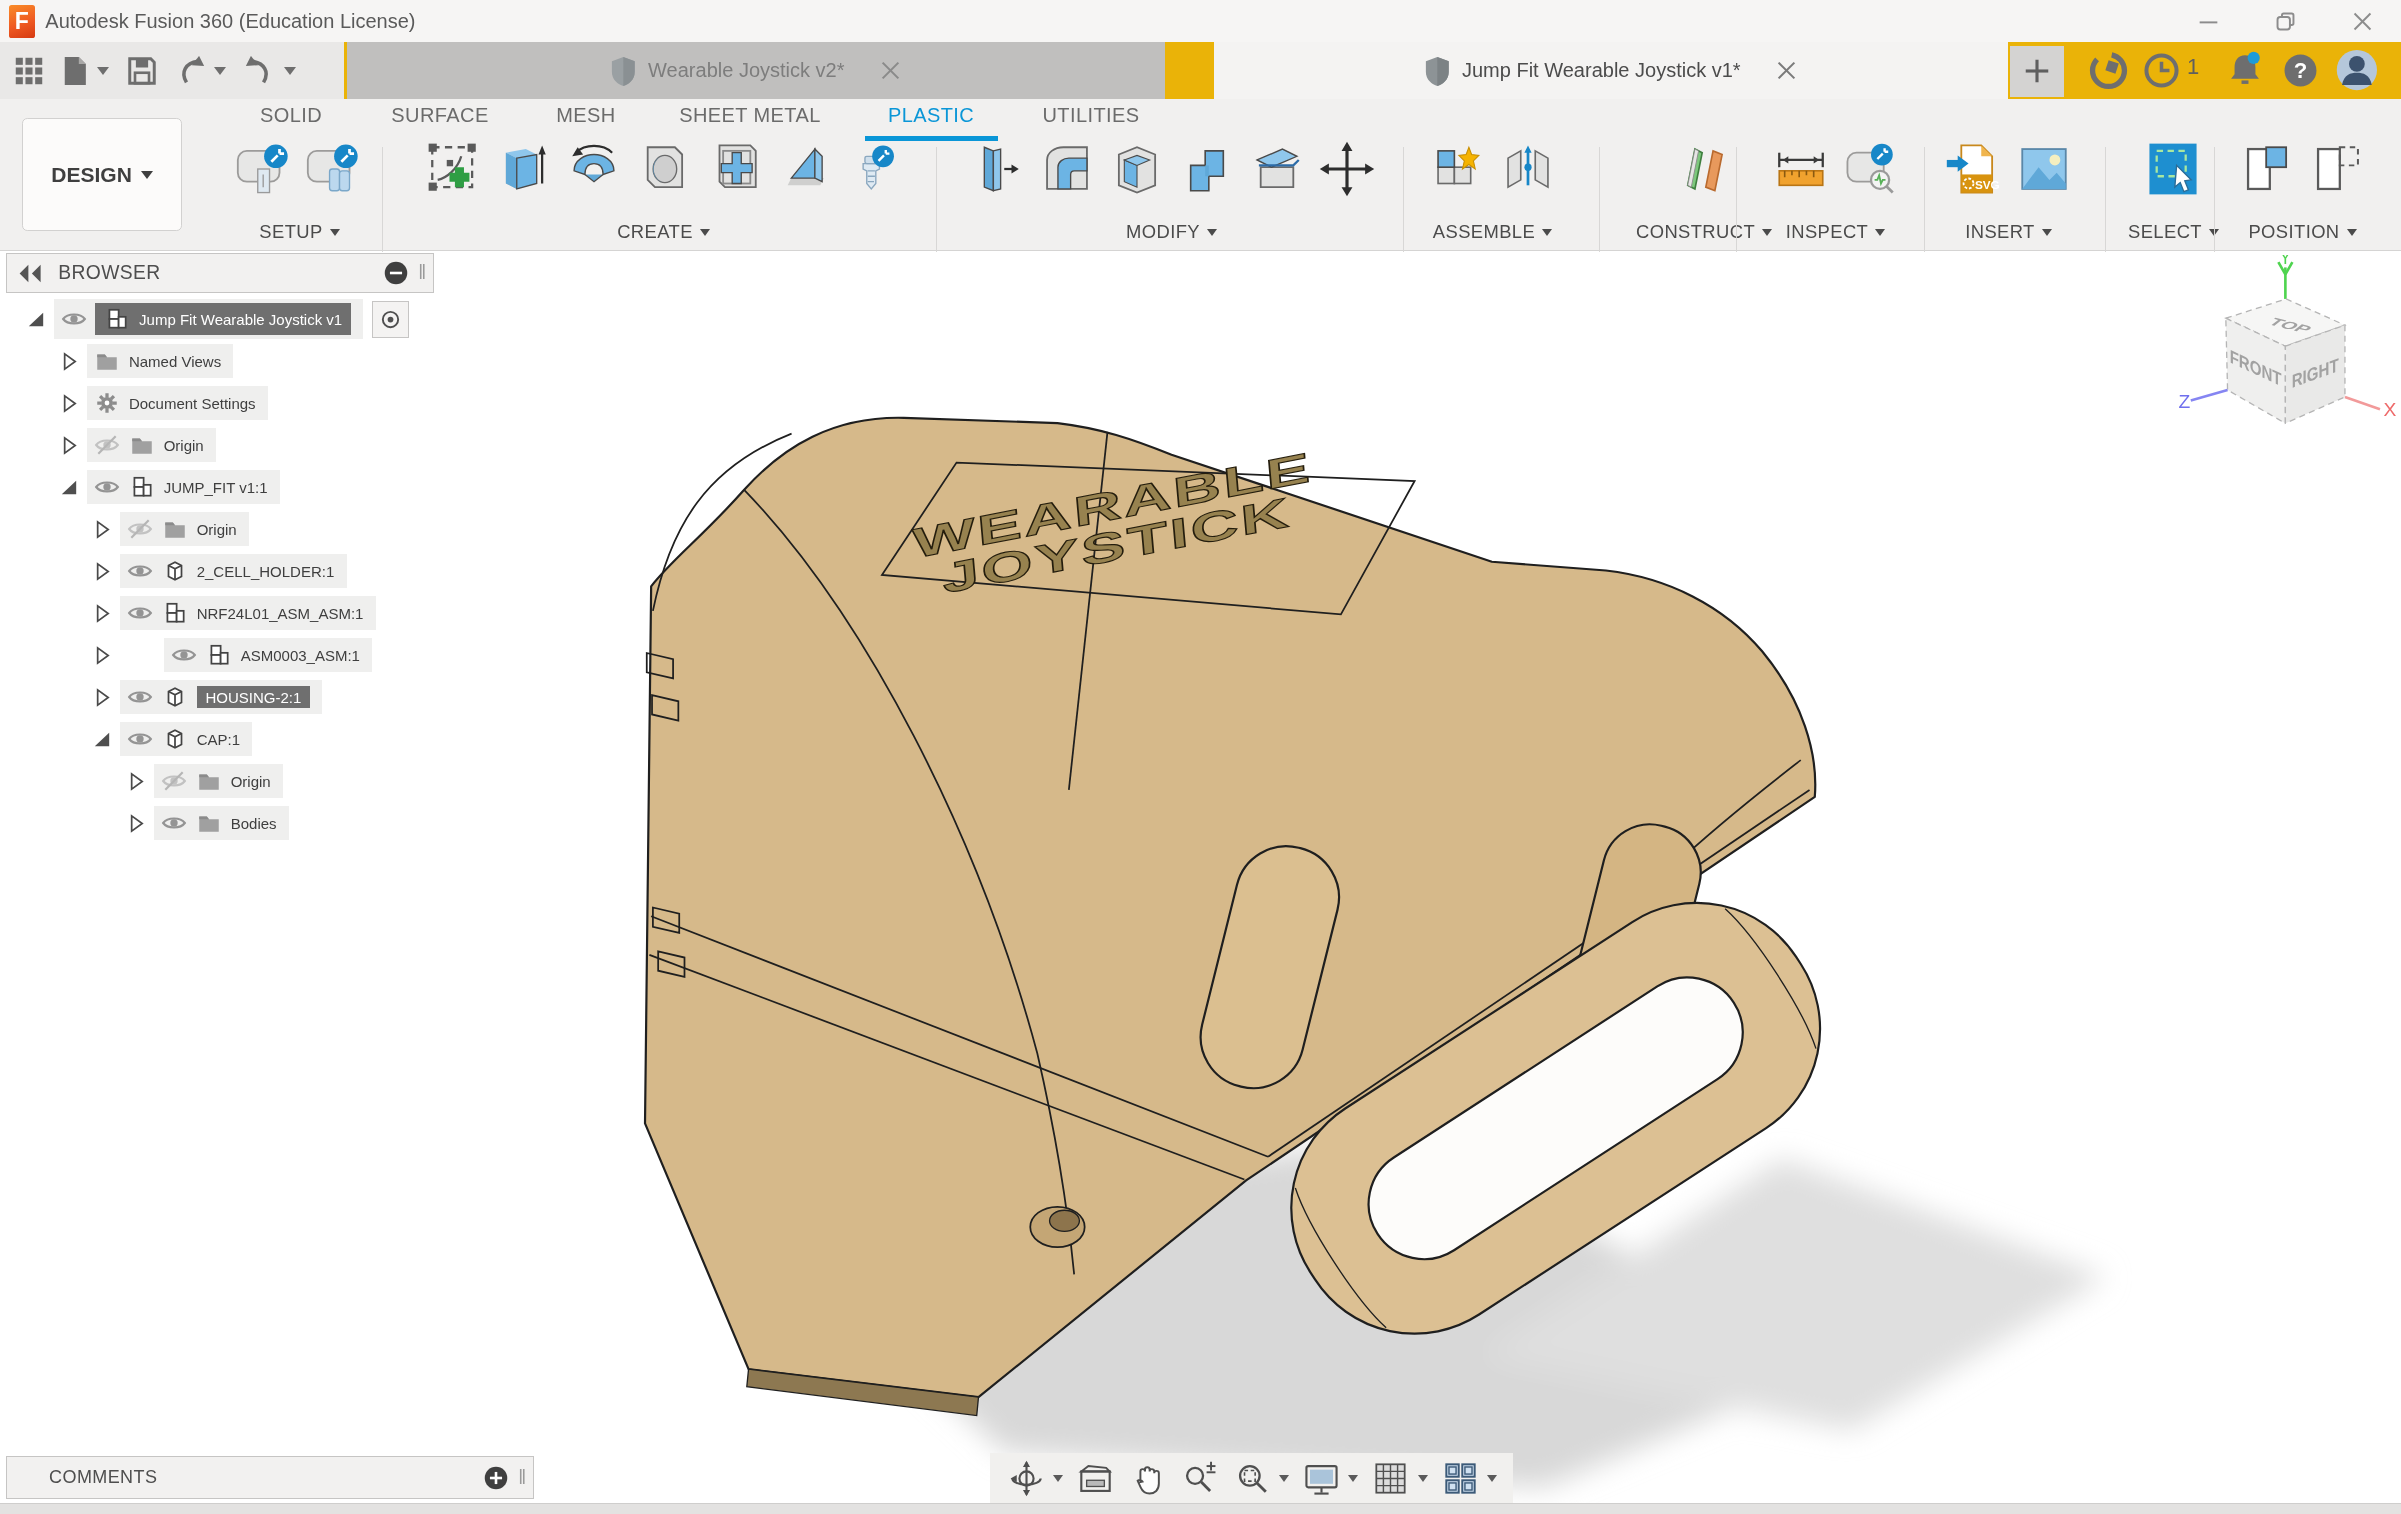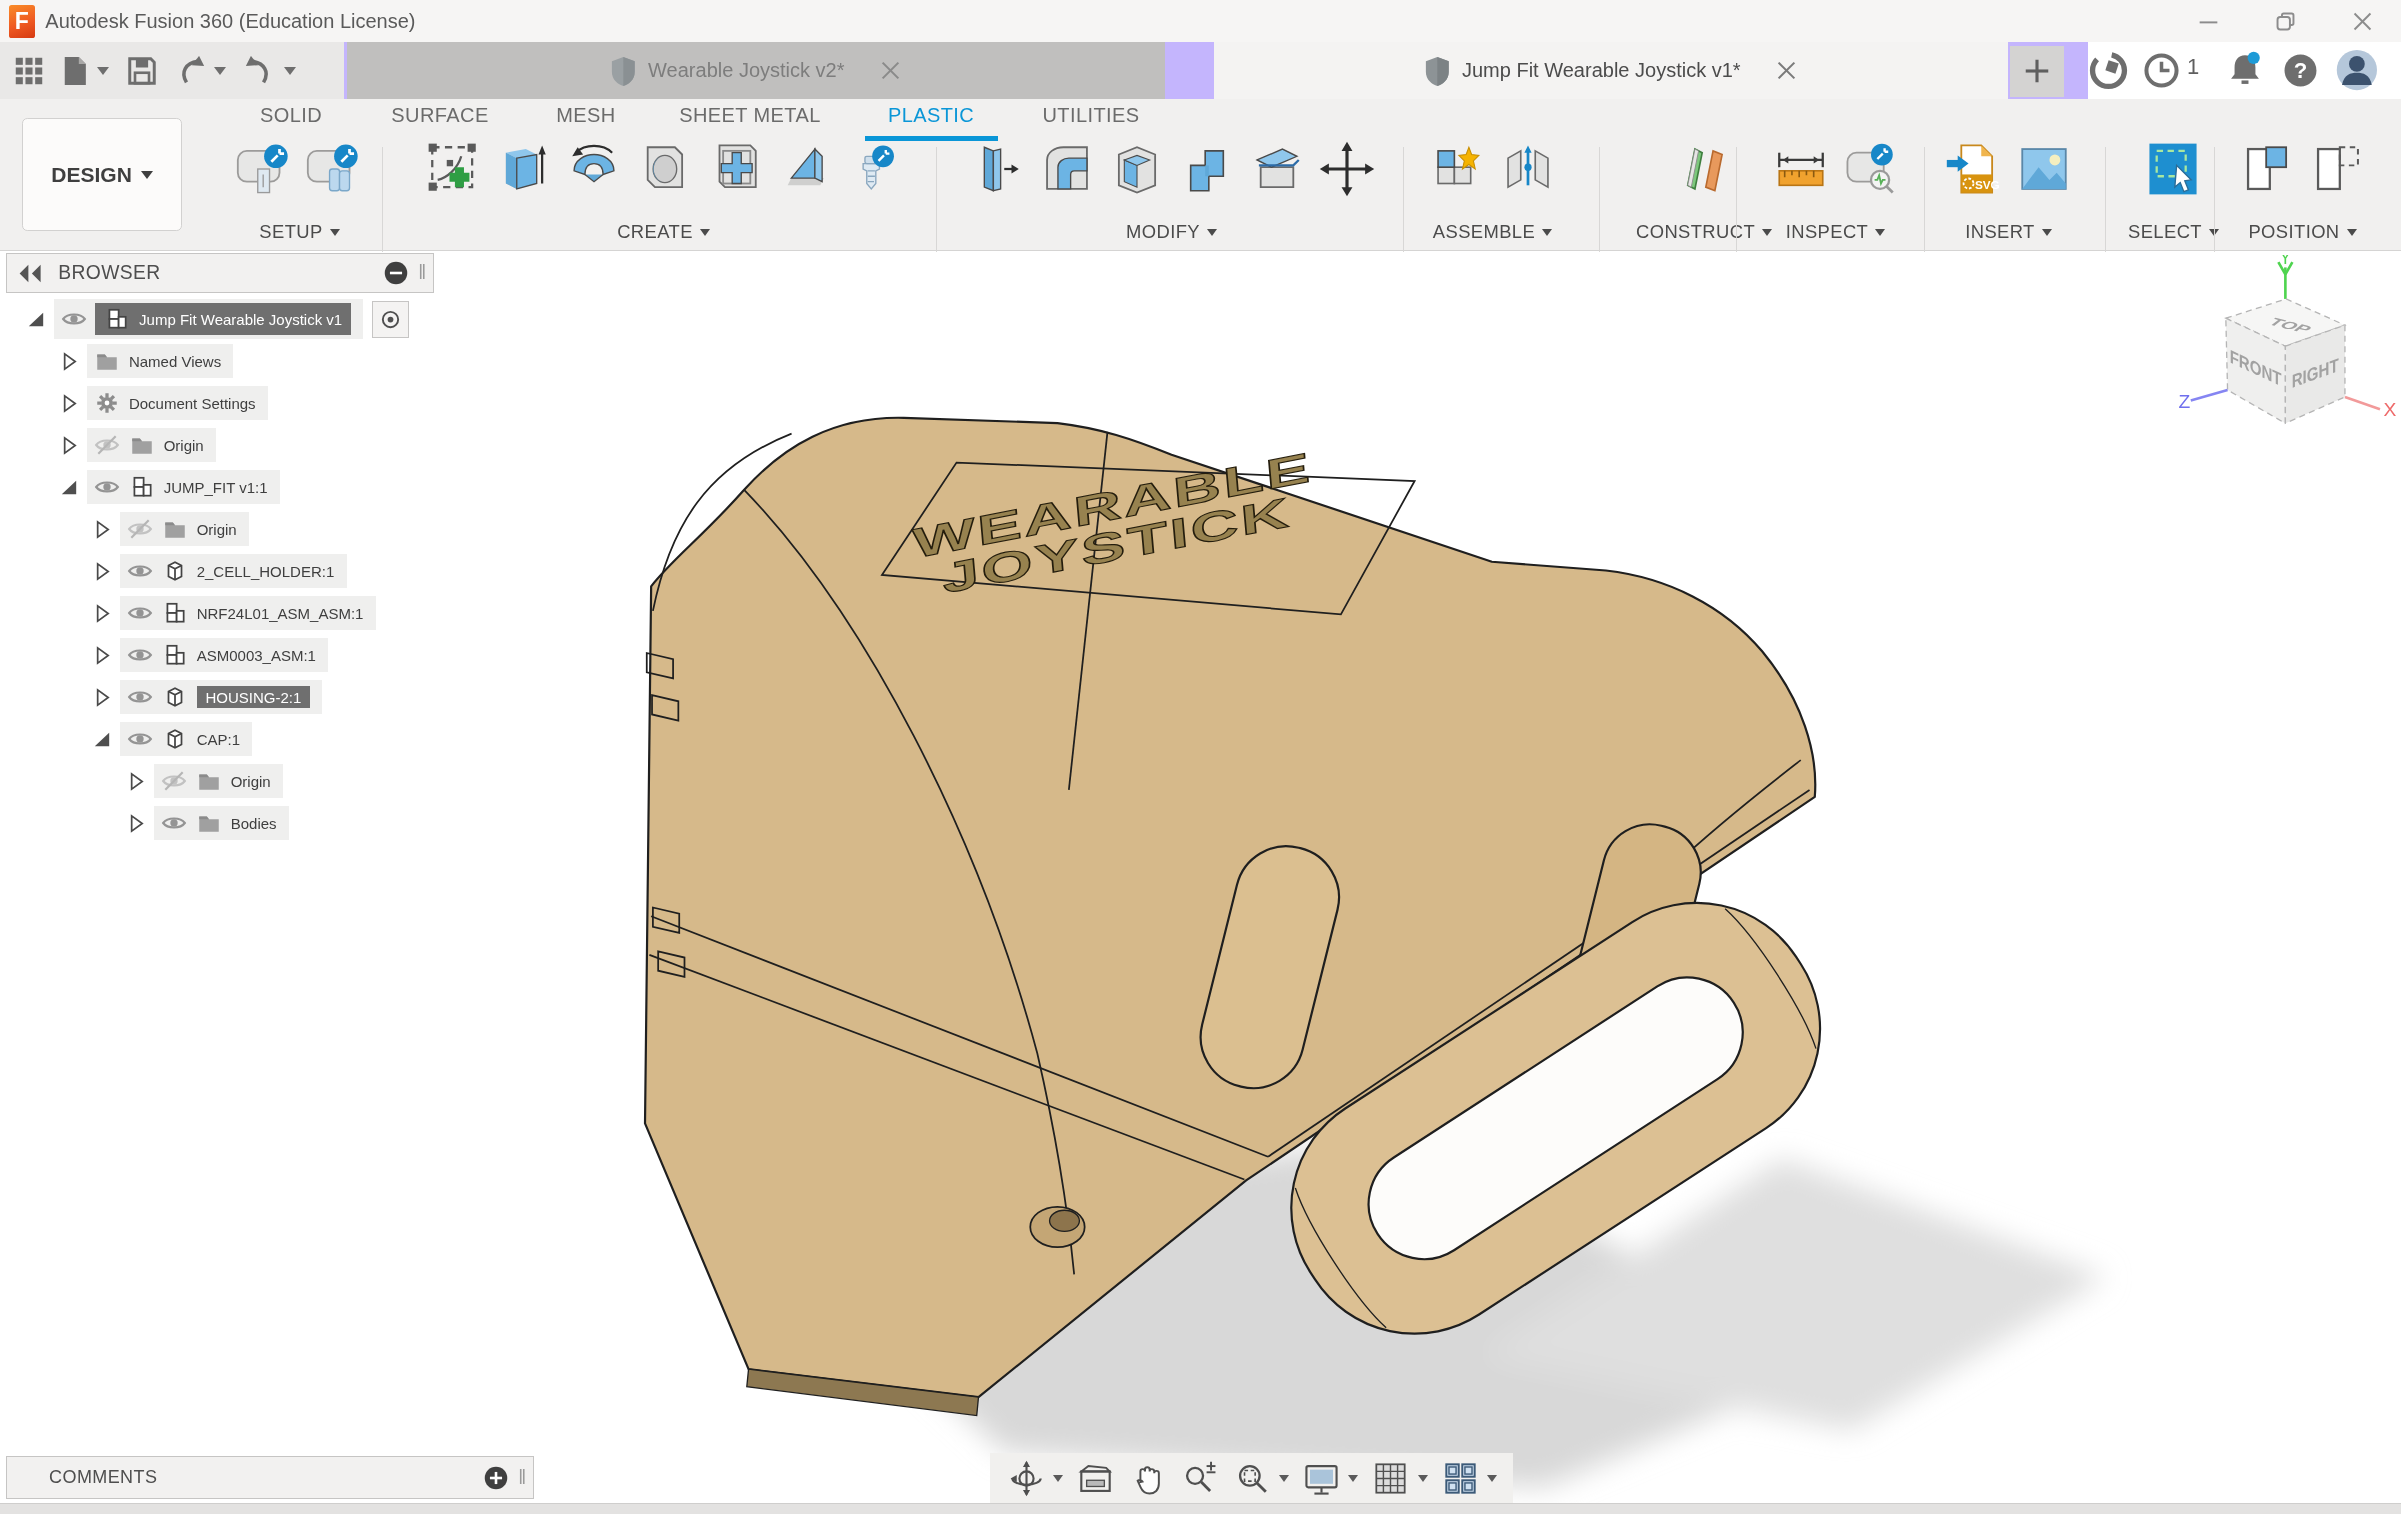--- a/index.html
+++ b/index.html
@@ -9,21 +9,21 @@
     -webkit-font-smoothing:antialiased;
   }
   
   .titlebar{position:absolute;left:0;top:0;width:2401px;height:42px;background:#f6f5f4;display:flex;align-items:center;}
   .app-logo{width:26px;height:33px;margin:0 10.5px 0 8.8px;border-radius:2.6px;background:linear-gradient(160deg,#f98c28 0%,#ef5a22 55%,#d63a12 100%);color:#fff;font-weight:bold;font-size:23px;display:flex;align-items:center;justify-content:center;}
   .title-text{font-size:20px;color:#5a5a5a;}
   .win-controls{position:absolute;right:0;top:0;height:42px;display:flex;}
   .win-btn{width:77px;height:42px;display:flex;align-items:center;justify-content:center;}
   .win-btn svg{stroke:#8c8c8c;stroke-width:2.2;fill:none;}
   
-  .tabstrip{position:absolute;left:0;top:42px;width:2088px;height:57px;background:#c4b5fd;}
+  .tabstrip{position:absolute;left:0;top:42px;width:2401px;height:57px;background:#eab308;}
   .qat{position:absolute;left:0;top:0;width:344px;height:57px;background:#e9e8e7;display:flex;align-items:center;gap:19.3px;padding-left:14px;box-sizing:border-box;}
   .qat svg{display:block;}
   .caret{width:0;height:0;border-left:6.1px solid transparent;border-right:6.1px solid transparent;border-top:8px solid #6e6e6e;margin-left:-10.5px;}
   .doc-tab{position:absolute;top:0;height:57px;display:flex;align-items:center;justify-content:center;gap:12.3px;font-size:20px;box-sizing:border-box;}
   .doc-tab.inactive{left:347px;width:818px;background:#c0bfbe;color:#7d7d7d;}
   .doc-tab.active{left:1214px;width:794px;background:#f4f3f2;color:#4c4c4c;}
   .tab-close{margin-left:23px;}
   .newtab{position:absolute;left:2010px;top:3.5px;width:54px;height:51px;background:#d4d3d2;display:flex;align-items:center;justify-content:center;}
   .hdr-ico{position:absolute;top:7px;width:42px;height:42px;display:flex;align-items:center;justify-content:center;}
   .job-count{position:absolute;left:2187px;top:12.3px;font-size:22px;color:#5f5f5f;}
@@ -765,21 +765,21 @@
             <g fill="#fff" stroke="#444" stroke-width="1.6">
               <rect x="5" y="3.5" width="8.5" height="8.5"></rect>
               <rect x="5" y="12" width="8.5" height="8"></rect>
               <rect x="13.5" y="10" width="6.5" height="10"></rect>
             </g>
           </svg>
         </span>
         <span class="tlabel">NRF24L01_ASM_ASM:1</span>
       </div>
     </div>
-    <div class="trow" style="padding-left: 84px;">
+    <div class="trow" style="padding-left: 84px; gap: 44px;">
       <span class="texp">
         <svg viewBox="0 0 24 24">
           <path d="M8 4 L19 12 L8 20 Z" fill="#fdfdfd" stroke="#4a4a4a" stroke-width="1.8"></path>
         </svg>
       </span>
       <div class="tpill">
         <span class="tico">
           <svg viewBox="0 0 24 24">
             <path d="M2 12 C6 6.5 18 6.5 22 12 C18 17.5 6 17.5 2 12 Z" fill="none" stroke="#949494" stroke-width="2"></path>
             <circle cx="12" cy="12" r="3.4" fill="#949494"></circle>

